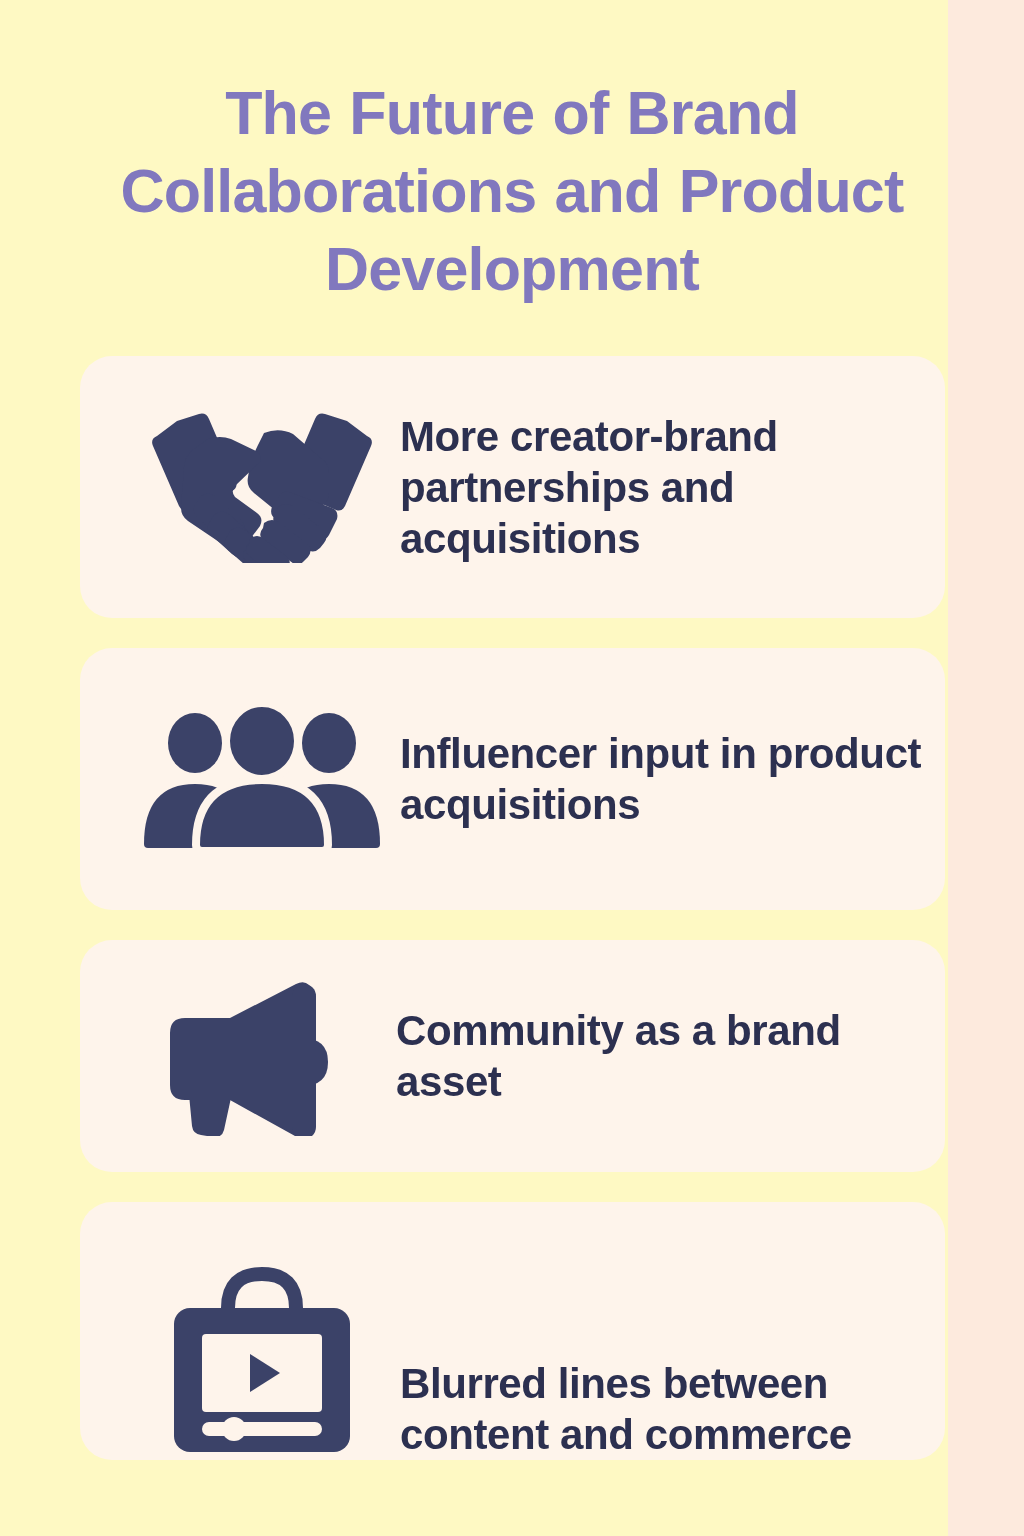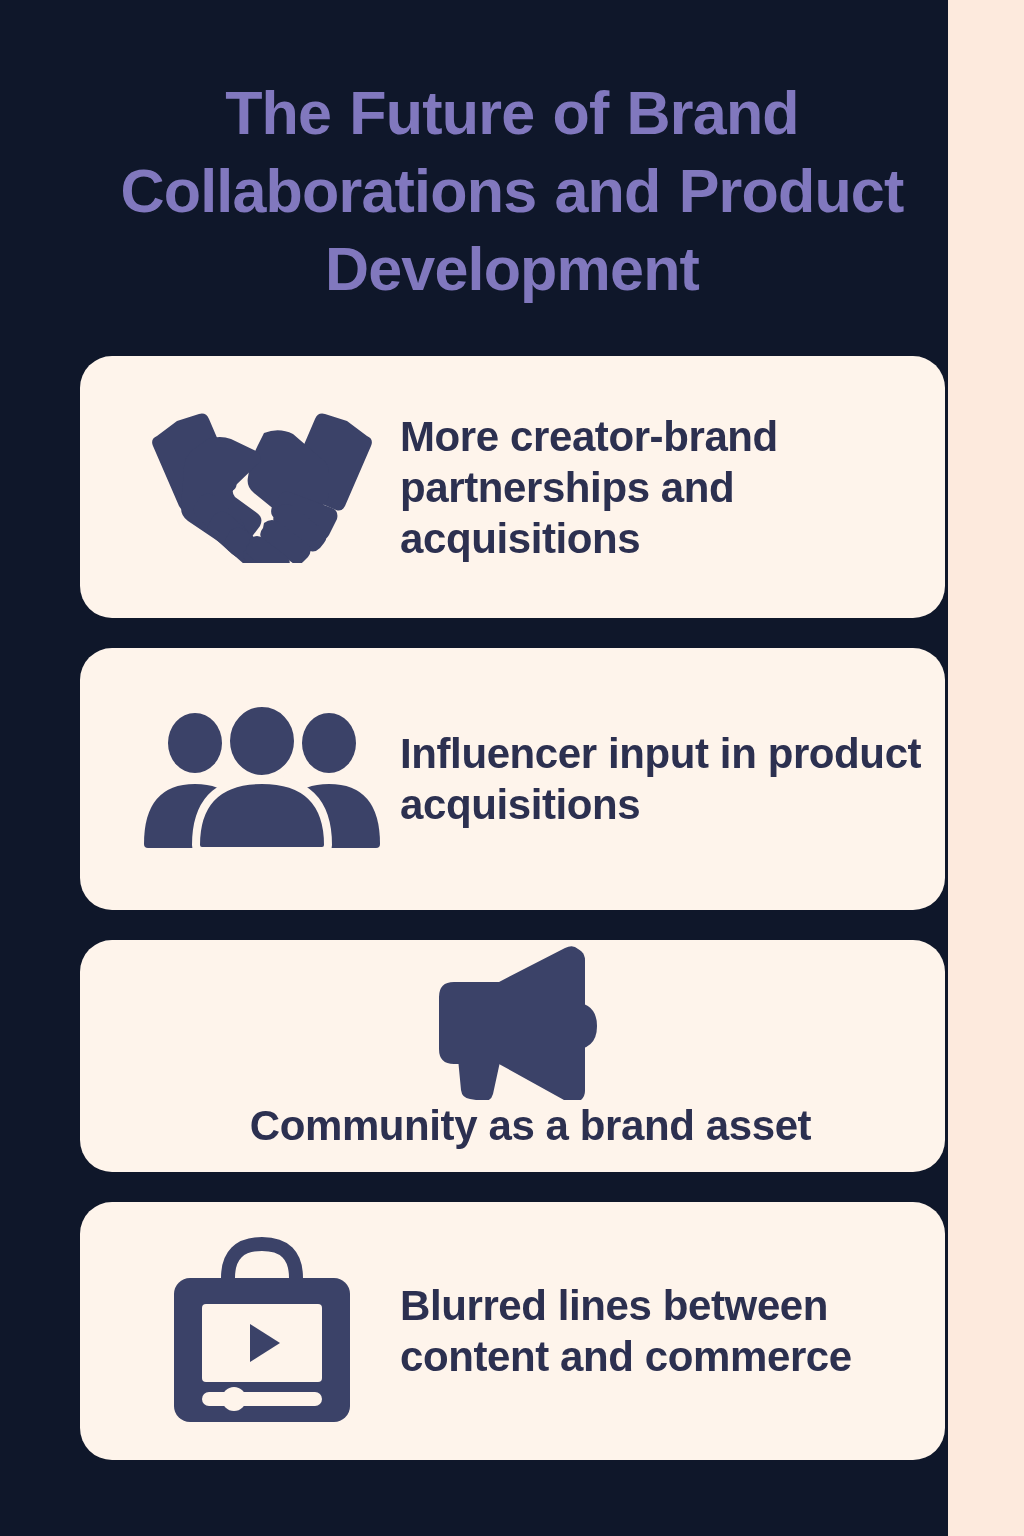--- a/index.html
+++ b/index.html
@@ -13,21 +13,21 @@
     background: #FDEADD;
     font-family: "Liberation Sans", "DejaVu Sans", sans-serif;
     overflow: hidden;
   }
 
   .poster {
     position: relative;
     width: 948px;
     height: 1536px;
     box-sizing: border-box;
-    background: #0f172a;
+    background: #fef9c3;
     text-decoration: underline;
   }
 
   
   .title-block {
     position: absolute;
     top: 74px;
     left: 62px;
     width: 900px;
     text-align: center;
@@ -59,22 +59,22 @@
     box-sizing: border-box;
     width: 865px;
     background: #FEF4EB;
     border-radius: 32px;
     display: flex;
     align-items: center;
     padding: 0 12px 0 48px;
   }
   .card-1 { height: 262px; }
   .card-2 { height: 262px; }
-  .card-3 { height: 232px; flex-direction: column; }
-  .card-4 { height: 258px; }
+  .card-3 { height: 232px; }
+  .card-4 { height: 258px; align-items: flex-end; }
 
   .card-icon {
     flex: 0 0 auto;
     width: 268px;
     display: flex;
     align-items: center;
     justify-content: center;
   }
   .card-icon svg { display: block; }
 

